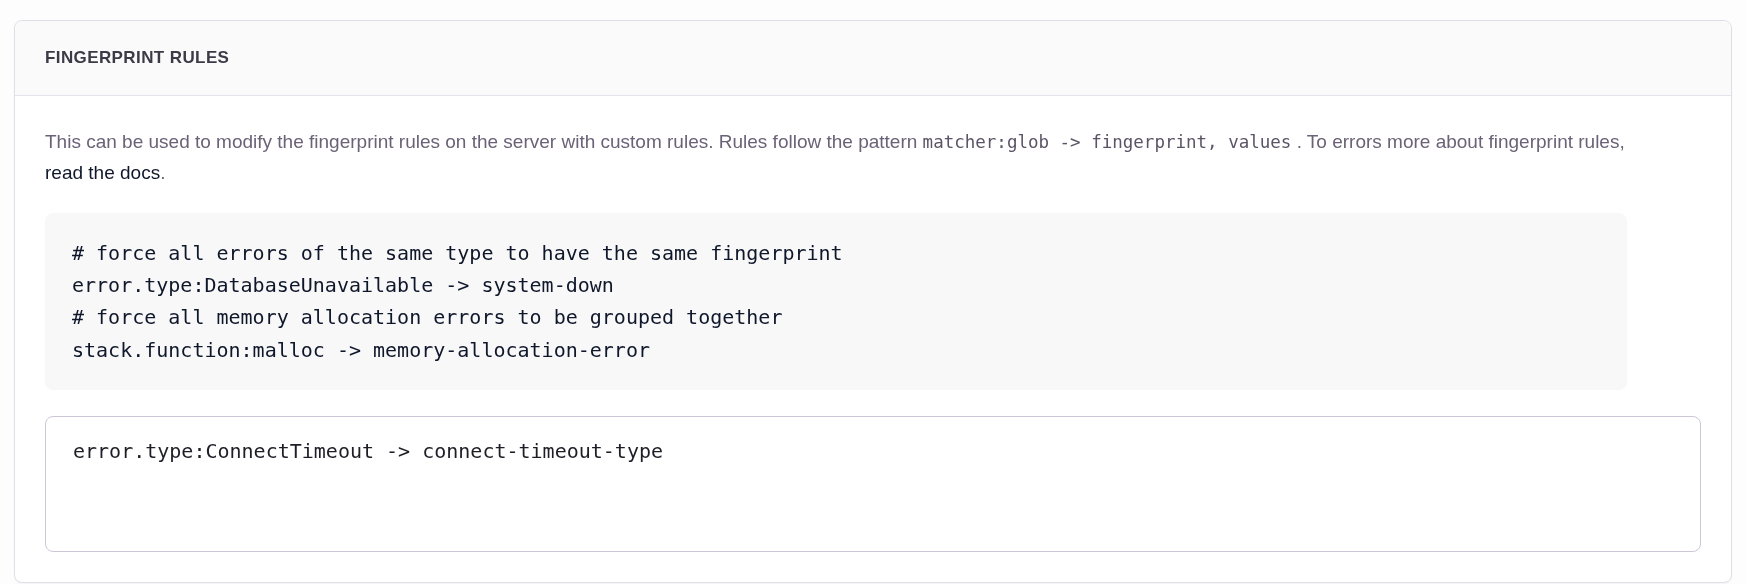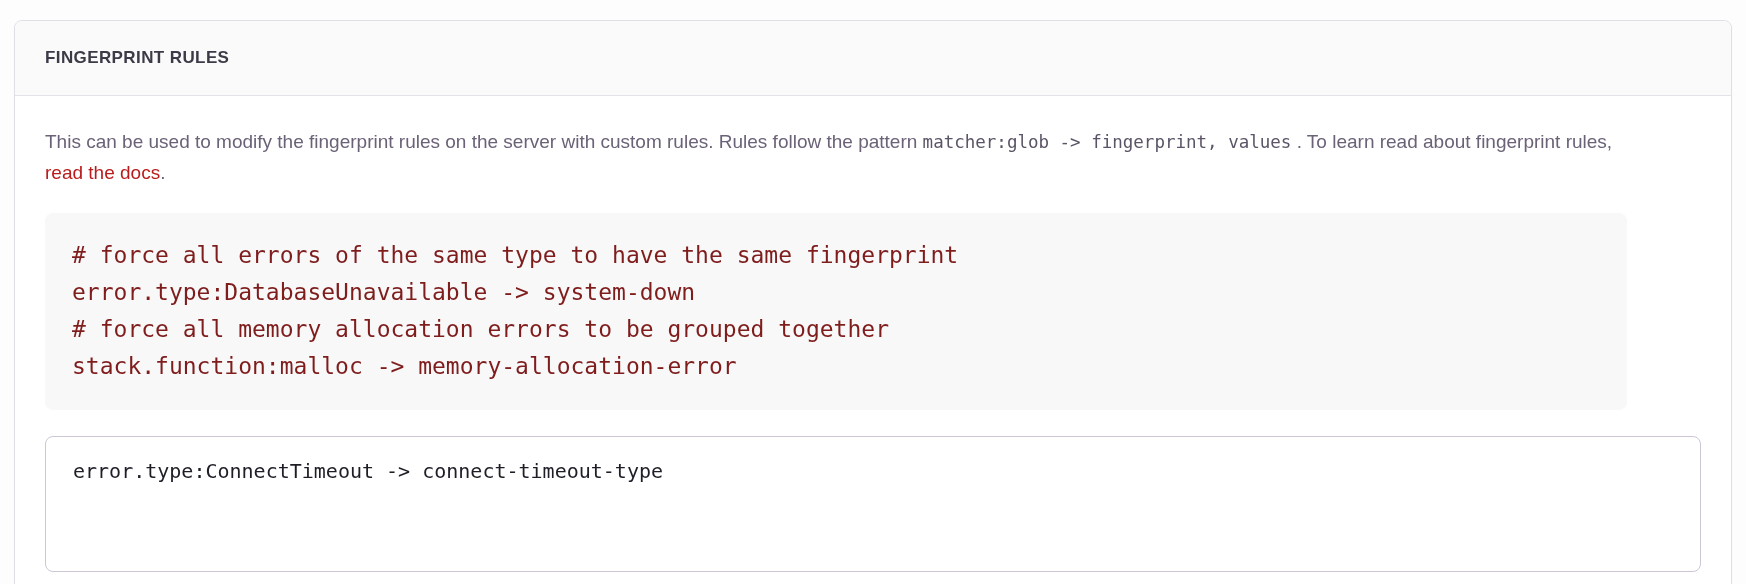--- a/index.html
+++ b/index.html
@@ -41,34 +41,34 @@
     margin-bottom: 24px;
     max-width: 1600px;
   }
   .inline-code {
     font-family: "DejaVu Sans Mono", monospace;
     font-size: 17.5px;
     color: #5b5466;
     margin-top: 20px;
   }
   .docs-link {
-    color: #b91c1c;
+    color: #0f172a;
     text-decoration: none;
     cursor: pointer;
   }
   .example-block {
     background: #f8f8f9;
     border-radius: 8px;
     padding: 24px 27px;
     margin-right: 74px;
     margin-bottom: 26px;
     font-family: "DejaVu Sans Mono", monospace;
-    font-size: 23px;
+    font-size: 20px;
     line-height: 1.62;
-    color: #7f1d1d;
+    color: #0f172a;
     white-space: pre;
     overflow: hidden;
   }
   .rules-textarea {
     display: block;
     width: 100%;
     height: 136px;
     background: #ffffff;
     border: 1px solid #cdc7d5;
     border-radius: 8px;
@@ -82,20 +82,20 @@
   }
 </style>
 </head>
 <body>
 
 <div class="panel">
   <div class="panel-header">
     <h2 class="panel-title">FINGERPRINT RULES</h2>
   </div>
   <div class="panel-body">
-    <p class="description"><span>This can be used to modify the fingerprint rules on the server with custom rules. Rules follow the pattern </span><code class="inline-code">matcher:glob -&gt; fingerprint, values</code><span> . To learn read about fingerprint rules, </span><a class="docs-link" href="#">read the docs</a><span>.</span></p>
+    <p class="description"><span>This can be used to modify the fingerprint rules on the server with custom rules. Rules follow the pattern </span><code class="inline-code">matcher:glob -&gt; fingerprint, values</code><span> . To errors more about fingerprint rules, </span><a class="docs-link" href="#">read the docs</a><span>.</span></p>
     <pre class="example-block"># force all errors of the same type to have the same fingerprint
 error.type:DatabaseUnavailable -&gt; system-down
 # force all memory allocation errors to be grouped together
 stack.function:malloc -&gt; memory-allocation-error</pre>
     <textarea class="rules-textarea" spellcheck="false" style="">error.type:ConnectTimeout -&gt; connect-timeout-type</textarea>
   </div>
 </div>
 
 </body></html>

